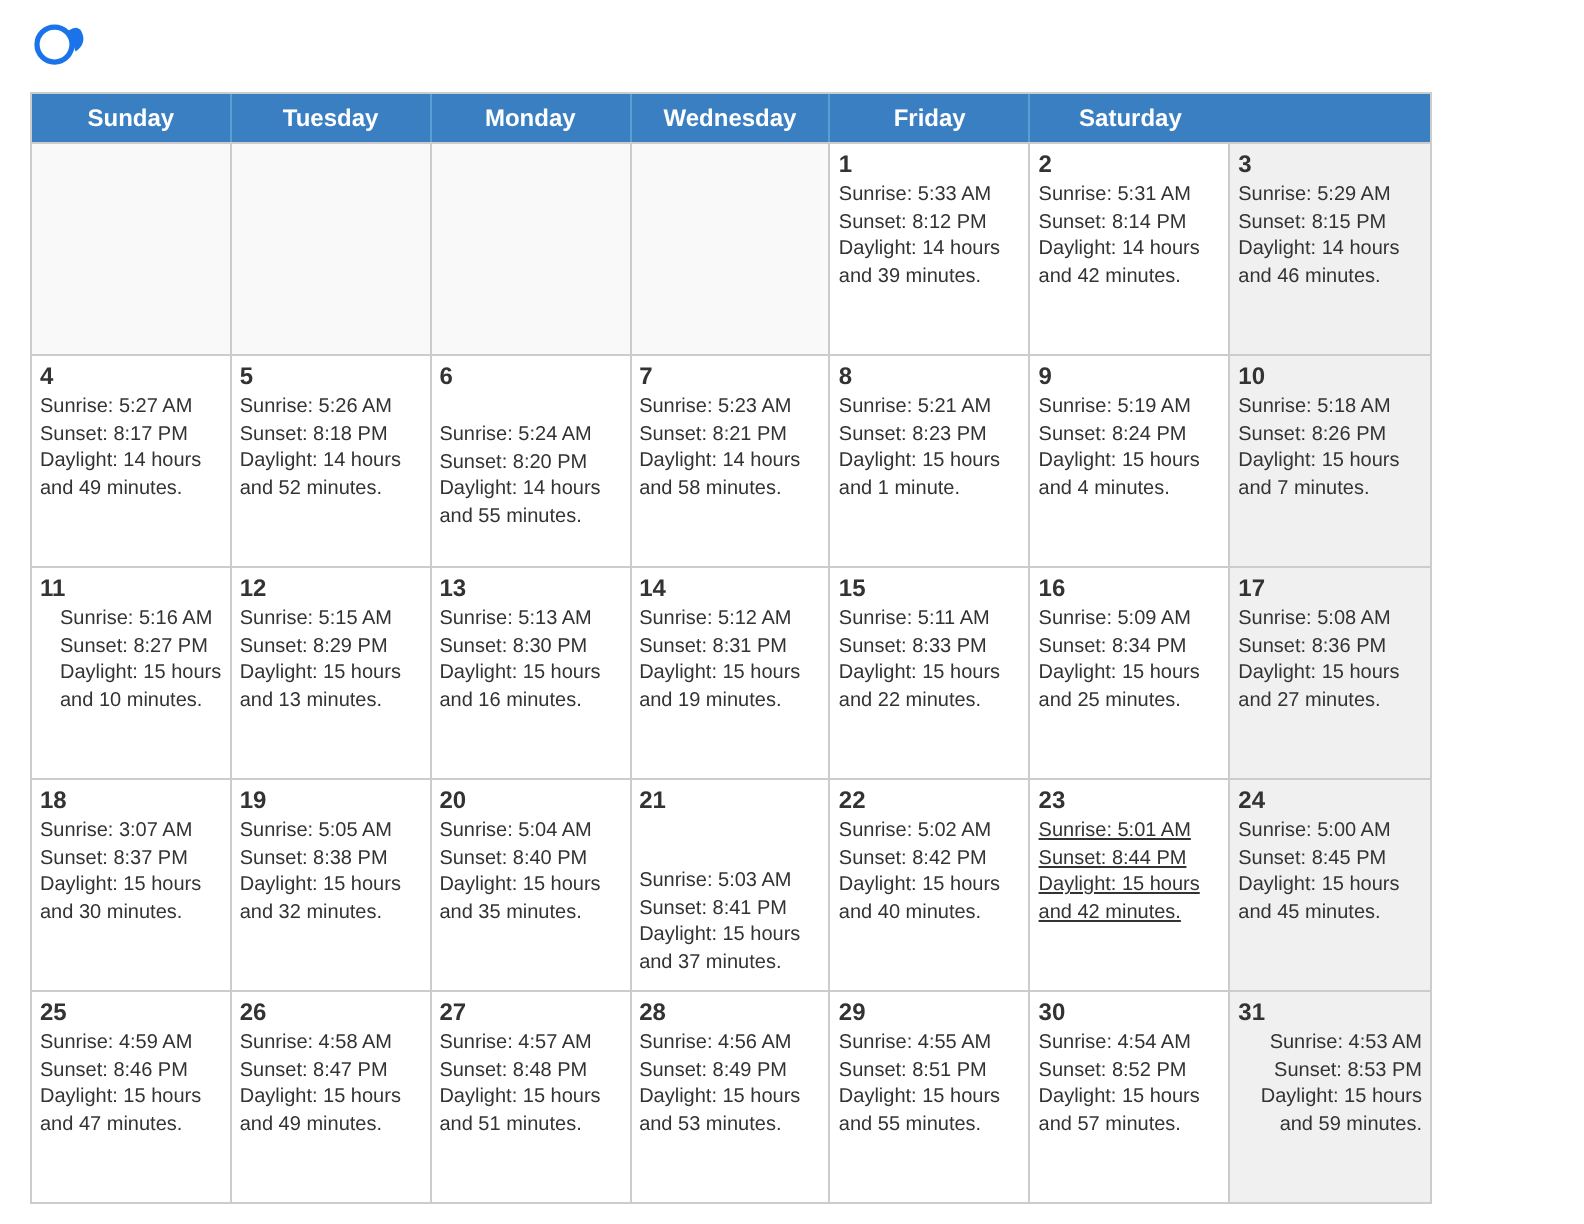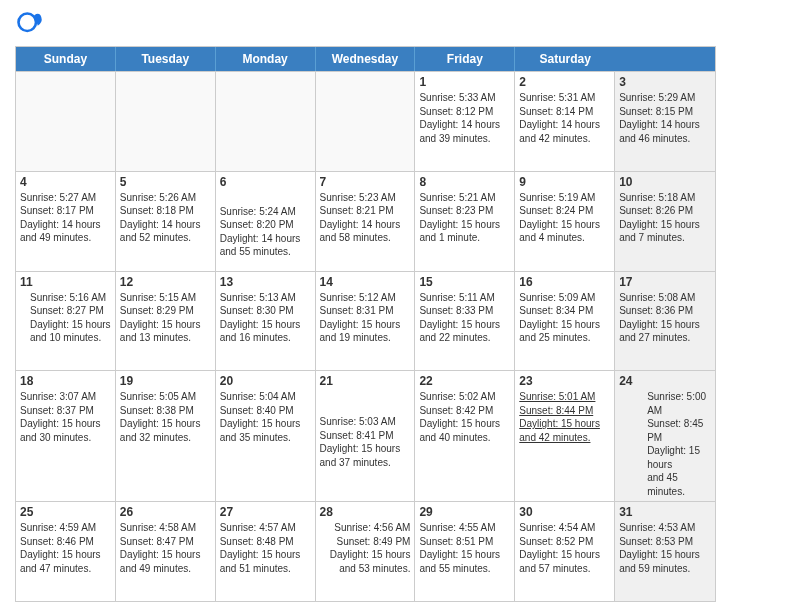--- a/index.html
+++ b/index.html
@@ -305,21 +305,21 @@
           </div>
           <div class="cal-cell">
             <span class="day-num">23</span>
             <div class="cell-text" style="white-space: pre-line; text-decoration: underline;">Sunrise: 5:01 AM
 Sunset: 8:44 PM
 Daylight: 15 hours
 and 42 minutes.</div>
           </div>
           <div class="cal-cell shaded">
             <span class="day-num">24</span>
-            <div class="cell-text" style="white-space: pre-line; margin-left: 28px;">Sunrise: 5:00 AM
+            <div class="cell-text" style="white-space: pre-line;">Sunrise: 5:00 AM
 Sunset: 8:45 PM
 Daylight: 15 hours
 and 45 minutes.</div>
           </div>
         </div>
         <div class="cal-row">
           <div class="cal-cell">
             <span class="day-num">25</span>
             <div class="cell-text" style="white-space: pre-line;">Sunrise: 4:59 AM
 Sunset: 8:46 PM
@@ -335,42 +335,42 @@
           </div>
           <div class="cal-cell">
             <span class="day-num">27</span>
             <div class="cell-text" style="white-space: pre-line;">Sunrise: 4:57 AM
 Sunset: 8:48 PM
 Daylight: 15 hours
 and 51 minutes.</div>
           </div>
           <div class="cal-cell">
             <span class="day-num">28</span>
-            <div class="cell-text" style="white-space: pre-line; text-align: right;">Sunrise: 4:56 AM
+            <div class="cell-text" style="white-space: pre-line;">Sunrise: 4:56 AM
 Sunset: 8:49 PM
 Daylight: 15 hours
 and 53 minutes.</div>
           </div>
           <div class="cal-cell">
             <span class="day-num">29</span>
             <div class="cell-text" style="white-space: pre-line;">Sunrise: 4:55 AM
 Sunset: 8:51 PM
 Daylight: 15 hours
 and 55 minutes.</div>
           </div>
           <div class="cal-cell">
             <span class="day-num">30</span>
             <div class="cell-text" style="white-space: pre-line;">Sunrise: 4:54 AM
 Sunset: 8:52 PM
 Daylight: 15 hours
 and 57 minutes.</div>
           </div>
           <div class="cal-cell shaded">
             <span class="day-num">31</span>
-            <div class="cell-text" style="white-space: pre-line;">Sunrise: 4:53 AM
+            <div class="cell-text" style="white-space: pre-line; text-align: right;">Sunrise: 4:53 AM
 Sunset: 8:53 PM
 Daylight: 15 hours
 and 59 minutes.</div>
           </div>
         </div>
       </div>
   </div>
 </div>
 
 </body></html>

